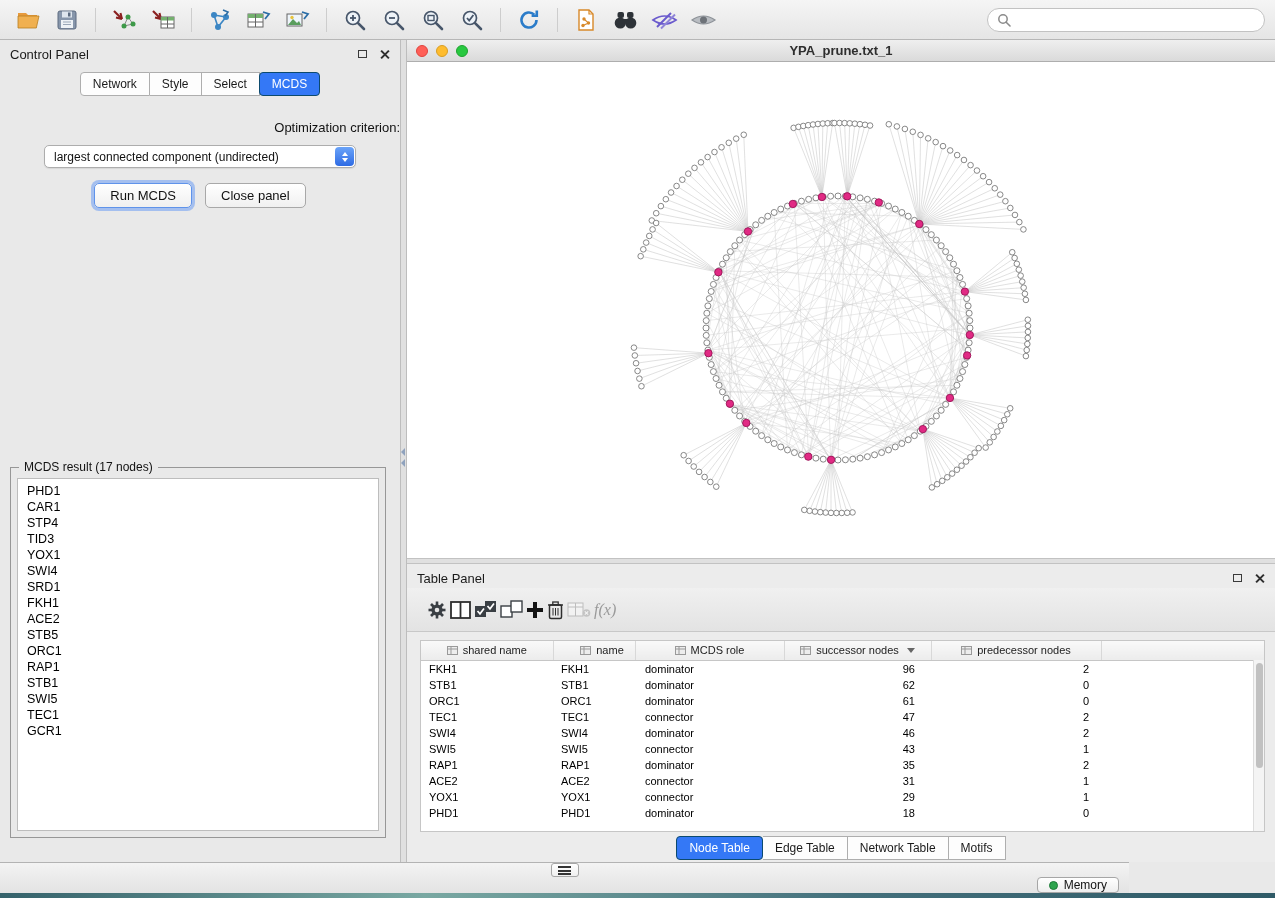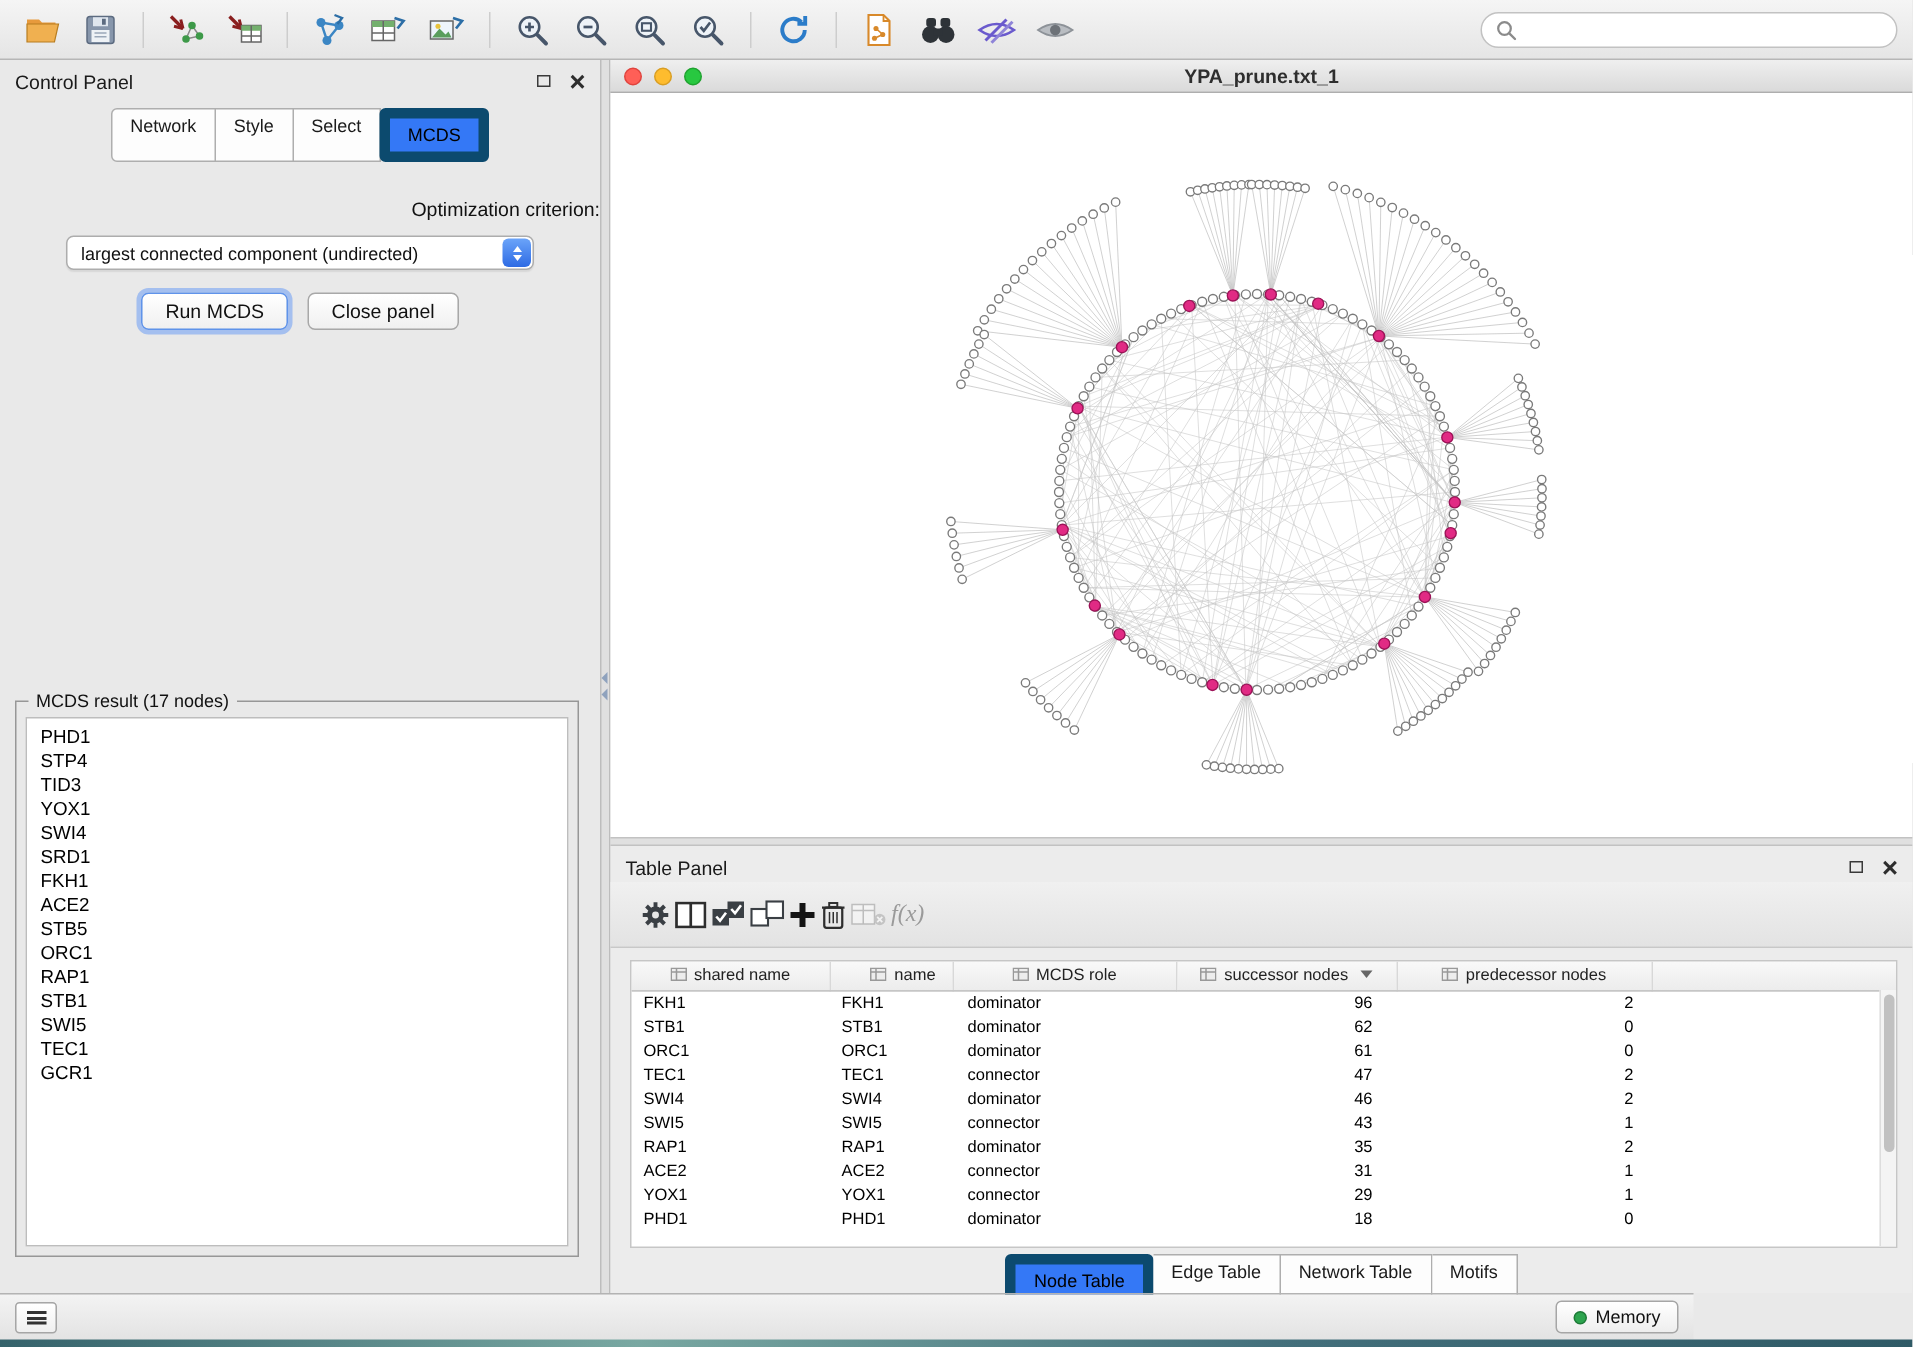--- a/index.html
+++ b/index.html
@@ -18,21 +18,21 @@
   #control-panel{position:absolute;left:0;top:40px;width:400px;height:822px;background:#e9e9e9;}
   .panel-titlebar{height:28px;display:flex;align-items:center;padding:0 10px;font-size:13px;color:#1a1a1a;}
   .win-icons{margin-left:auto;display:flex;gap:12px;align-items:center;}
   .float-icon{width:9px;height:8px;border:1.4px solid #3a3a3a;background:transparent;}
   .close-icon{position:relative;width:11px;height:11px;}
   .close-icon::before,.close-icon::after{content:"";position:absolute;left:4.6px;top:0;width:2px;height:11px;background:#2e2e2e;}
   .close-icon::before{transform:rotate(45deg);}.close-icon::after{transform:rotate(-45deg);}
   #cp-tabs{display:flex;justify-content:center;margin-top:4px;}
   .cp-tab{font-size:12px;padding:4px 12px;background:#fdfdfd;border:1px solid #aeaeae;border-left:none;color:#1a1a1a;}
   .cp-tab.first{border-left:1px solid #aeaeae;border-radius:4px 0 0 4px;}
-  .cp-tab.active{background:#3478f6;color:#000000;border:7px solid #0c4a6e;border-radius:4px;margin-left:-1px;text-align:center;}
+  .cp-tab.active{background:#3478f6;color:#ffffff;border:1px solid #0c4a6e;border-radius:4px;margin-left:-1px;text-align:center;}
   #opt-label{margin-top:24px;text-align:right;font-size:13px;color:#111;}
   #criterion-select{margin:10px auto 0;width:312px;height:23px;background:#fff;border:1px solid #adadad;border-radius:5px;font-size:12px;display:flex;align-items:center;padding-left:9px;position:relative;box-shadow:0 1px 1px rgba(0,0,0,.08);}
   .select-stepper{position:absolute;right:1px;top:1px;width:19px;height:19px;border-radius:4px;background:linear-gradient(#6ba4f9,#2e6be4);display:flex;flex-direction:column;align-items:center;justify-content:center;gap:2px;}
   .tri-up{width:0;height:0;border-left:3.5px solid transparent;border-right:3.5px solid transparent;border-bottom:4px solid #fff;}
   .tri-down{width:0;height:0;border-left:3.5px solid transparent;border-right:3.5px solid transparent;border-top:4px solid #fff;}
   #cp-buttons{display:flex;justify-content:center;gap:13px;margin-top:15px;}
   .cp-btn{font-size:13px;padding:4px 15px;background:linear-gradient(#ffffff,#f0f0f0);border:1px solid #a8a8a8;border-radius:5px;color:#111;}
   .cp-btn.focused{border-color:#5f93ea;box-shadow:0 0 0 3px rgba(96,150,245,.5);}
   #mcds-fieldset{position:absolute;left:10px;right:14px;top:427px;bottom:24px;border:1px solid #979797;}
   #mcds-legend{position:absolute;top:-8px;left:8px;background:#e9e9e9;padding:0 5px;font-size:12px;color:#111;}
@@ -65,21 +65,21 @@
   .hdr-inner{display:inline-flex;align-items:center;gap:5px;font-size:11px;}
   .w-shared{width:132px;} .w-name{width:82px;padding-left:16px;} .w-role{width:149px;} .w-succ{width:147px;} .w-pred{width:170px;} .w-fill{width:auto;}
   td.c-shared{padding-left:8px;} td.c-name{padding-left:8px;} td.c-role{padding-left:10px;}
   td.c-succ{text-align:right;padding-right:16px;} td.c-pred{text-align:right;padding-right:12px;}
   .sort-chevron{width:0;height:0;border-left:4px solid transparent;border-right:4px solid transparent;border-top:5px solid #666;display:inline-block;margin-left:3px;}
   #tbl-scrollbar{position:absolute;right:0;top:19px;bottom:0;width:11px;background:#f4f4f4;border-left:1px solid #ddd;}
   #tbl-thumb{position:absolute;left:1.5px;top:3px;width:7px;height:105px;background:#c1c1c1;border-radius:4px;}
   #tp-tabs{position:absolute;left:0;right:0;top:272px;display:flex;justify-content:center;}
 
   
-  #status-bar{position:absolute;left:0;top:862px;width:1129px;height:31px;background:linear-gradient(#f3f3f3,#e3e3e3);border-top:1px solid #b3b3b3;display:flex;align-items:center;padding:0 10px;}
+  #status-bar{position:absolute;left:0;top:862px;width:1129px;height:31px;background:linear-gradient(#f3f3f3,#e3e3e3);border-top:1px solid #b3b3b3;display:flex;align-items:center;padding:0 10px;flex-direction:column;}
   #list-btn{width:28px;height:21px;border:1px solid #a6a6a6;background:linear-gradient(#fff,#f0f0f0);border-radius:3px;display:flex;align-items:center;justify-content:center;}
   .bars{width:13px;height:9px;border-top:2px solid #333;border-bottom:2px solid #333;position:relative;}
   .bars::after{content:"";position:absolute;left:0;right:0;top:2.6px;height:2px;background:#333;}
   #memory-btn{margin-left:auto;height:22px;border:1px solid #a6a6a6;background:linear-gradient(#fff,#eee);border-radius:4px;display:flex;align-items:center;gap:6px;padding:0 11px;font-size:12px;color:#111;}
   .green-dot{width:9px;height:9px;border-radius:50%;background:#2da44e;border:1px solid #1d7a37;}
   #wallpaper{position:absolute;left:0;top:893px;width:1275px;height:5px;background:linear-gradient(90deg,#35626b,#79a8a2,#44707c,#2f5a66);}
 </style>
 </head>
 <body>
 
@@ -252,20 +252,21 @@
         </span>
     </div>
     <div id="cp-buttons">
       <button class="cp-btn focused">Run MCDS</button>
       <button class="cp-btn">Close panel</button>
     </div>
     <div id="mcds-fieldset">
       <span id="mcds-legend">MCDS result (17 nodes)</span>
       <div id="mcds-list">
           <div class="mcds-item">PHD1</div>
+          <div class="mcds-item">CAR1</div>
           <div class="mcds-item">STP4</div>
           <div class="mcds-item">TID3</div>
           <div class="mcds-item">YOX1</div>
           <div class="mcds-item">SWI4</div>
           <div class="mcds-item">SRD1</div>
           <div class="mcds-item">FKH1</div>
           <div class="mcds-item">ACE2</div>
           <div class="mcds-item">STB5</div>
           <div class="mcds-item">ORC1</div>
           <div class="mcds-item">RAP1</div>

